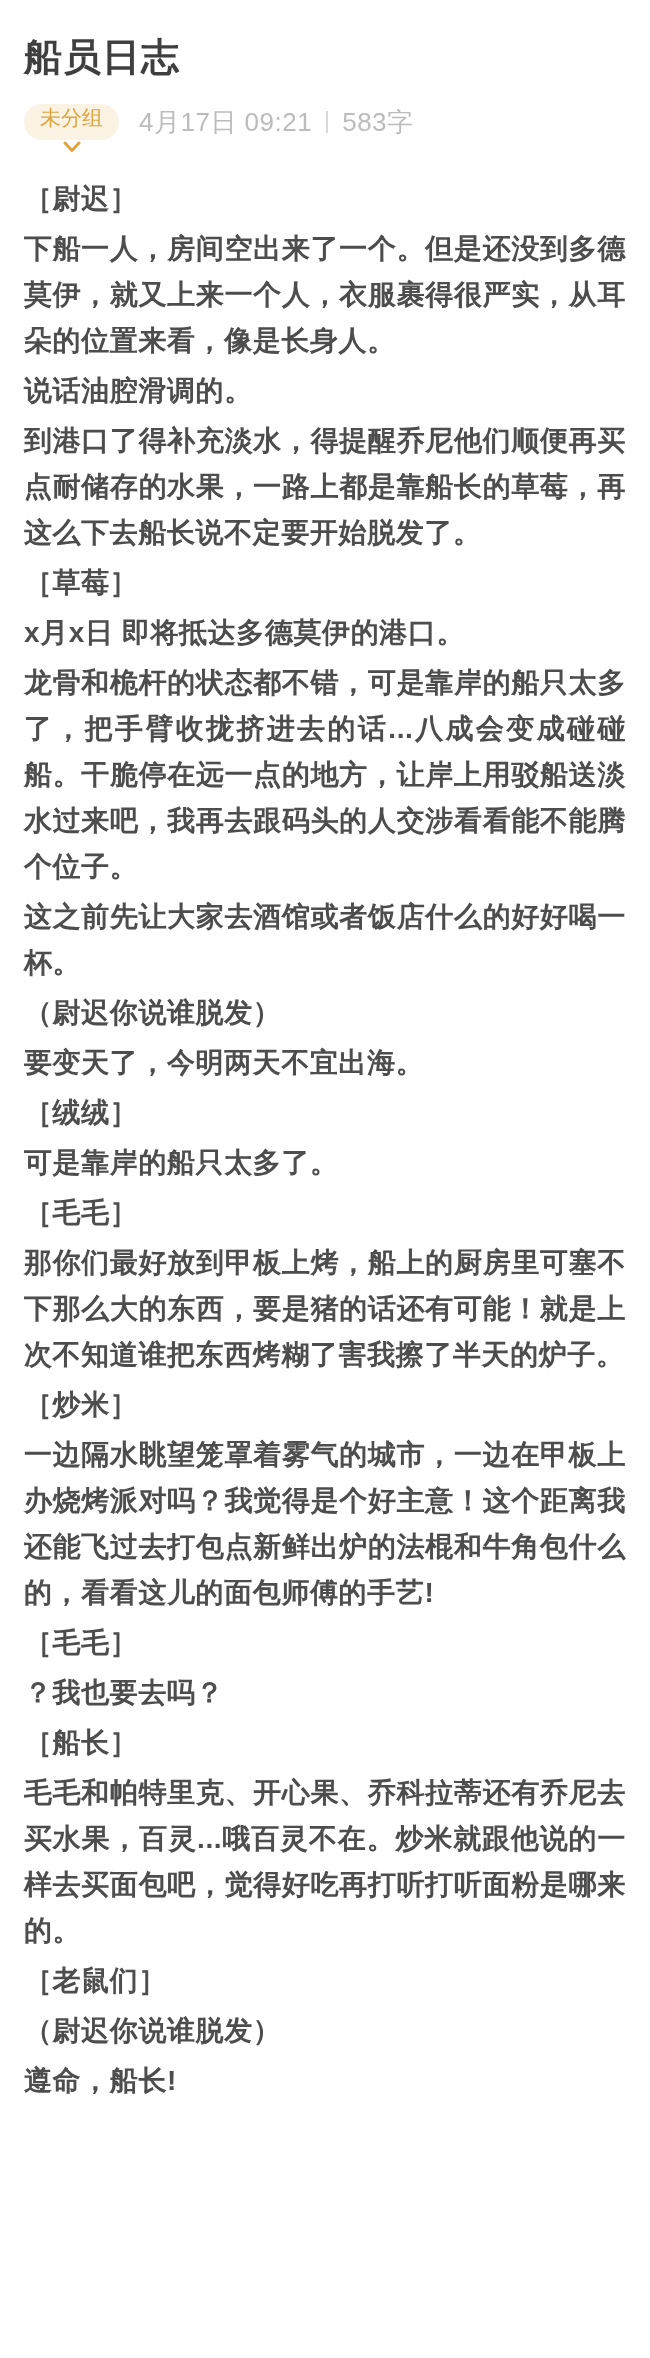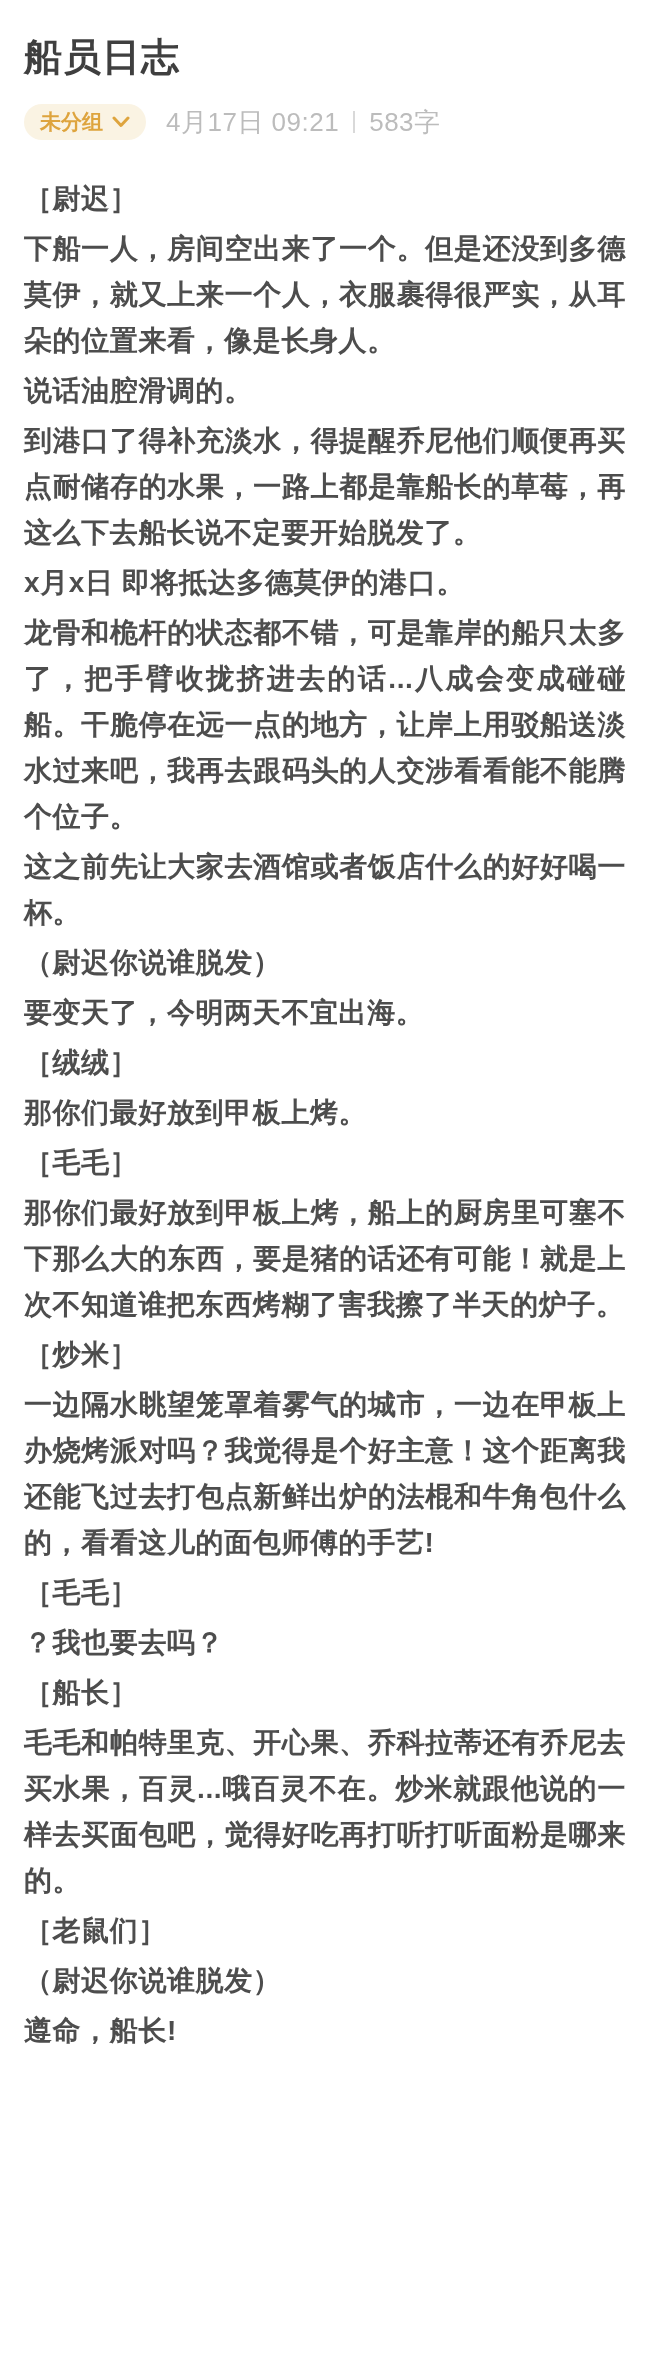--- a/index.html
+++ b/index.html
@@ -41,23 +41,24 @@
     display:inline-flex;
     align-items:center;
     gap:9px;
     background:var(--tag-bg);
     color:var(--tag-text);
     border:none;
     border-radius:18px;
     height:36px;
     padding:0 16px 0 16px;
     font-size:21px;
-    font-weight:700;
+    font-weight:400;
     cursor:pointer;
     font-family:inherit;
+    flex-direction:column;
   }
   .tag-pill svg{display:block;}
   .meta-info{
     display:flex;
     align-items:center;
     margin-left:20px;
     color:var(--meta-text);
     font-size:26px;
     letter-spacing:0.5px;
     text-align:center;
@@ -108,27 +109,28 @@
       <span>583字</span>
     </div>
   </div>
 
   <div class="note-body">
 
   <p class="para">［尉迟］</p>
       <p class="para">下船一人，房间空出来了一个。但是还没到多德莫伊，就又上来一个人，衣服裹得很严实，从耳朵的位置来看，像是长身人。</p>
       <p class="para">说话油腔滑调的。</p>
       <p class="para">到港口了得补充淡水，得提醒乔尼他们顺便再买点耐储存的水果，一路上都是靠船长的草莓，再这么下去船长说不定要开始脱发了。</p>
+      <p class="para">［草莓］</p>
       <p class="para">x月x日 即将抵达多德莫伊的港口。</p>
       <p class="para">龙骨和桅杆的状态都不错，可是靠岸的船只太多了，把手臂收拢挤进去的话...八成会变成碰碰船。干脆停在远一点的地方，让岸上用驳船送淡水过来吧，我再去跟码头的人交涉看看能不能腾个位子。</p>
       <p class="para">这之前先让大家去酒馆或者饭店什么的好好喝一杯。</p>
       <p class="para">（尉迟你说谁脱发）</p>
       <p class="para">要变天了，今明两天不宜出海。</p>
       <p class="para">［绒绒］</p>
-      <p class="para">那你们最好放到甲板上烤。</p>
+      <p class="para">可是靠岸的船只太多了。</p>
       <p class="para">［毛毛］</p>
       <p class="para">那你们最好放到甲板上烤，船上的厨房里可塞不下那么大的东西，要是猪的话还有可能！就是上次不知道谁把东西烤糊了害我擦了半天的炉子。</p>
       <p class="para">［炒米］</p>
       <p class="para">一边隔水眺望笼罩着雾气的城市，一边在甲板上办烧烤派对吗？我觉得是个好主意！这个距离我还能飞过去打包点新鲜出炉的法棍和牛角包什么的，看看这儿的面包师傅的手艺!</p>
       <p class="para">［毛毛］</p>
       <p class="para">？我也要去吗？</p>
       <p class="para">［船长］</p>
       <p class="para">毛毛和帕特里克、开心果、乔科拉蒂还有乔尼去买水果，百灵...哦百灵不在。炒米就跟他说的一样去买面包吧，觉得好吃再打听打听面粉是哪来的。</p>
       <p class="para">［老鼠们］</p>
       <p class="para">（尉迟你说谁脱发）</p>

